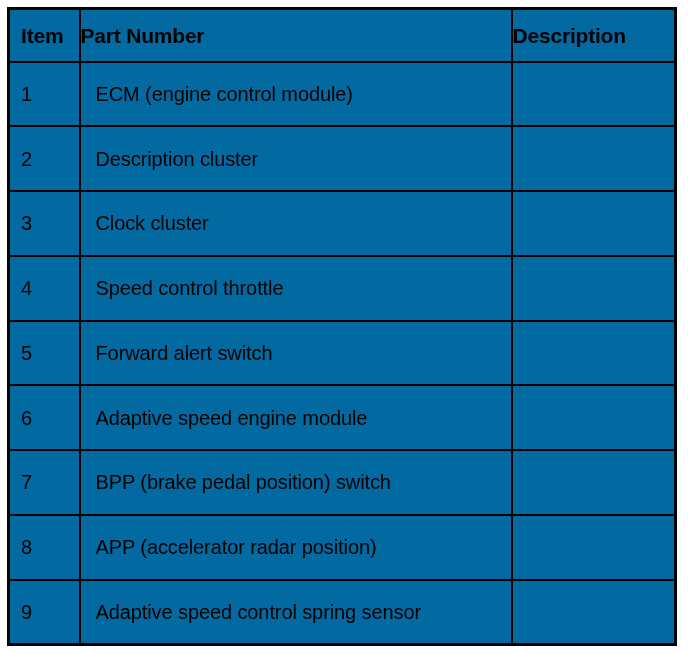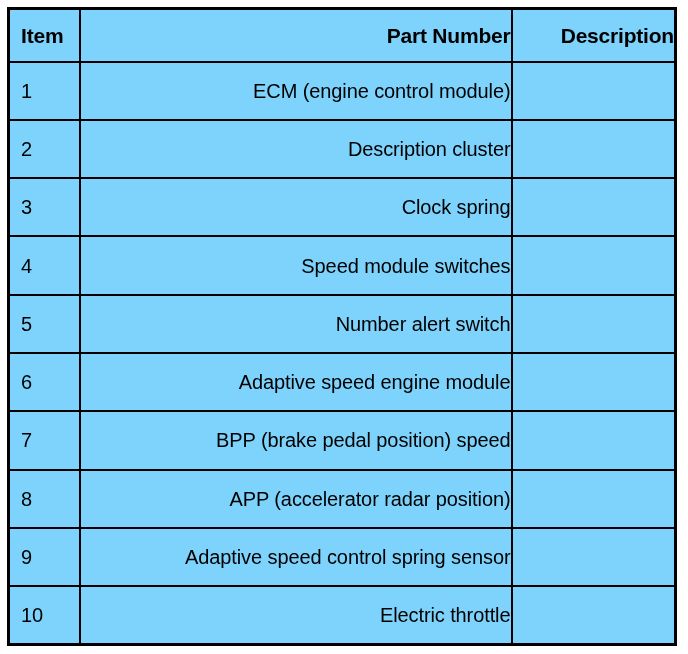--- a/index.html
+++ b/index.html
@@ -38,33 +38,33 @@
 
   .parts-table col.col-item   { width: 71px; }
   .parts-table col.col-part   { width: 432px; }
   .parts-table col.col-desc   { width: 164px; }
 
   .parts-table th,
   .parts-table td {
     border: 2px solid #000000;
     padding: 0;
     margin: 0;
-    background: #7dd3fc;
+    background: #0369a1;
     box-sizing: border-box;
   }
 
   
   .parts-table thead tr { height: 53px; }
 
   .parts-table th {
     font-weight: bold;
     font-size: 21px;
     line-height: 1;
     letter-spacing: -0.2px;
-    text-align: right;
+    text-align: left;
     vertical-align: middle;
     white-space: nowrap;
   }
   .parts-table th.th-item {
     text-align: left;
     padding-left: 11px;
   }
 
   
   .parts-table tbody tr { height: 53px; }
@@ -75,21 +75,21 @@
     line-height: 1;
     letter-spacing: -0.1px;
     vertical-align: middle;
     white-space: nowrap;
   }
   .parts-table td.cell-item {
     text-align: left;
     padding-left: 11px;
   }
   .parts-table td.cell-part {
-    text-align: right;
+    text-align: left;
     padding-left: 15px;
   }
   .parts-table td.cell-desc {
     text-align: left;
     padding-left: 10px;
   }
 </style>
 </head>
 <body>
 
@@ -116,54 +116,49 @@
         <td class="cell-part">ECM (engine control module)</td>
         <td class="cell-desc"></td>
       </tr>
       <tr>
         <td class="cell-item">2</td>
         <td class="cell-part">Description cluster</td>
         <td class="cell-desc"></td>
       </tr>
       <tr>
         <td class="cell-item">3</td>
-        <td class="cell-part">Clock spring</td>
+        <td class="cell-part">Clock cluster</td>
         <td class="cell-desc"></td>
       </tr>
       <tr>
         <td class="cell-item">4</td>
-        <td class="cell-part">Speed module switches</td>
+        <td class="cell-part">Speed control throttle</td>
         <td class="cell-desc"></td>
       </tr>
       <tr>
         <td class="cell-item">5</td>
-        <td class="cell-part">Number alert switch</td>
+        <td class="cell-part">Forward alert switch</td>
         <td class="cell-desc"></td>
       </tr>
       <tr>
         <td class="cell-item">6</td>
         <td class="cell-part">Adaptive speed engine module</td>
         <td class="cell-desc"></td>
       </tr>
       <tr>
         <td class="cell-item">7</td>
-        <td class="cell-part">BPP (brake pedal position) speed</td>
+        <td class="cell-part">BPP (brake pedal position) switch</td>
         <td class="cell-desc"></td>
       </tr>
       <tr>
         <td class="cell-item">8</td>
         <td class="cell-part">APP (accelerator radar position)</td>
         <td class="cell-desc"></td>
       </tr>
       <tr>
         <td class="cell-item">9</td>
         <td class="cell-part">Adaptive speed control spring sensor</td>
         <td class="cell-desc"></td>
       </tr>
-      <tr>
-        <td class="cell-item">10</td>
-        <td class="cell-part">Electric throttle</td>
-        <td class="cell-desc"></td>
-      </tr>
     </tbody>
   </table>
 
 </div>
 
 </body></html>

